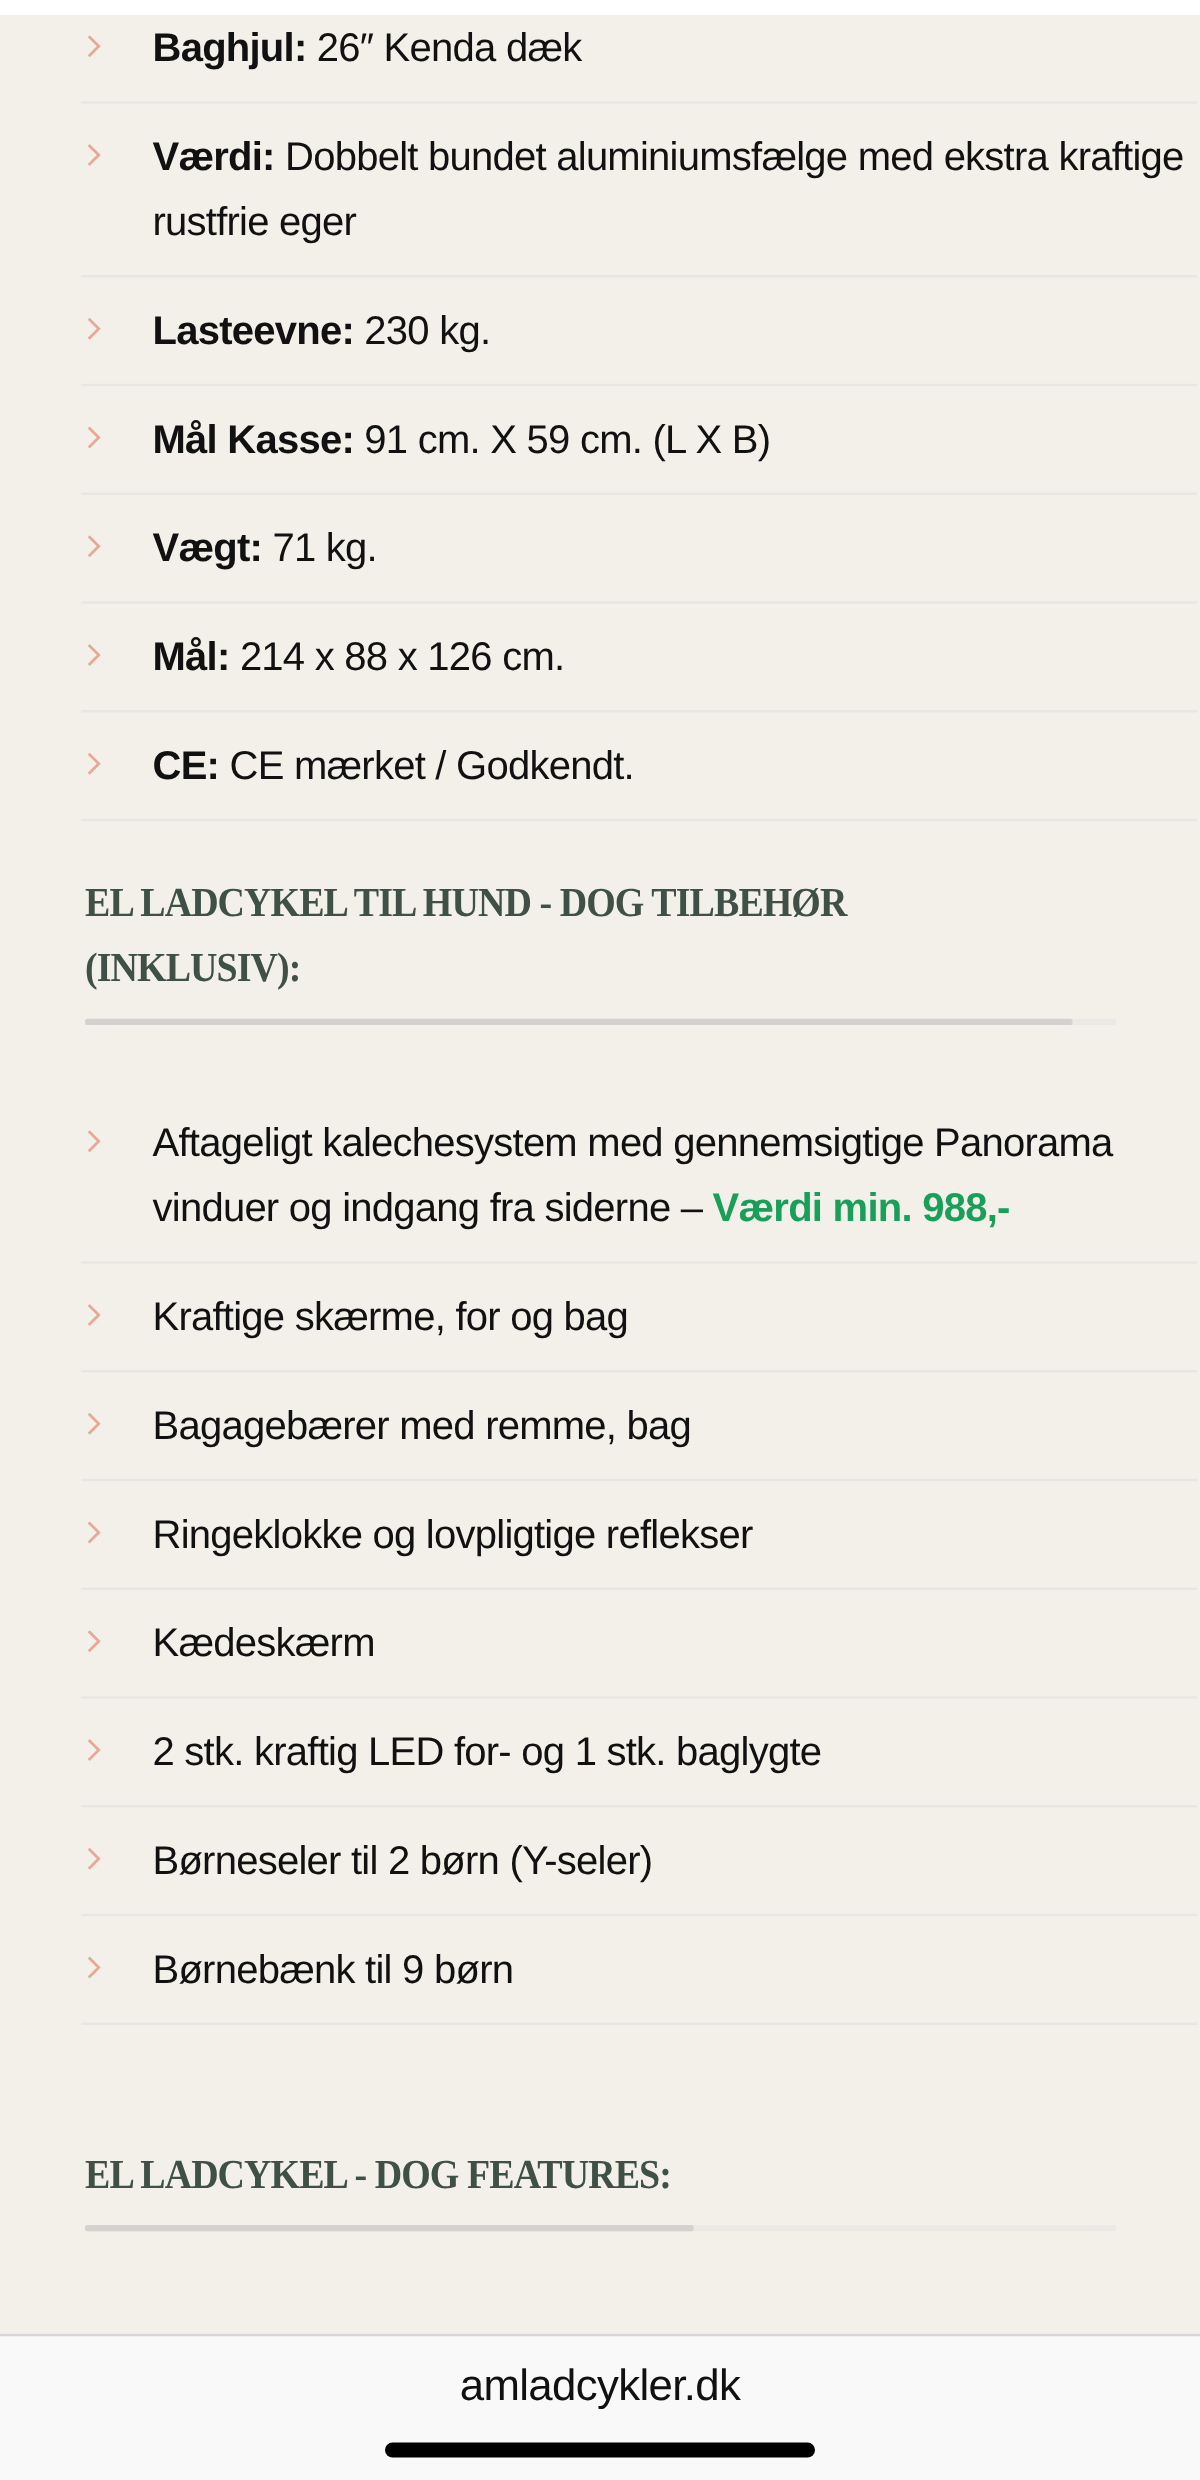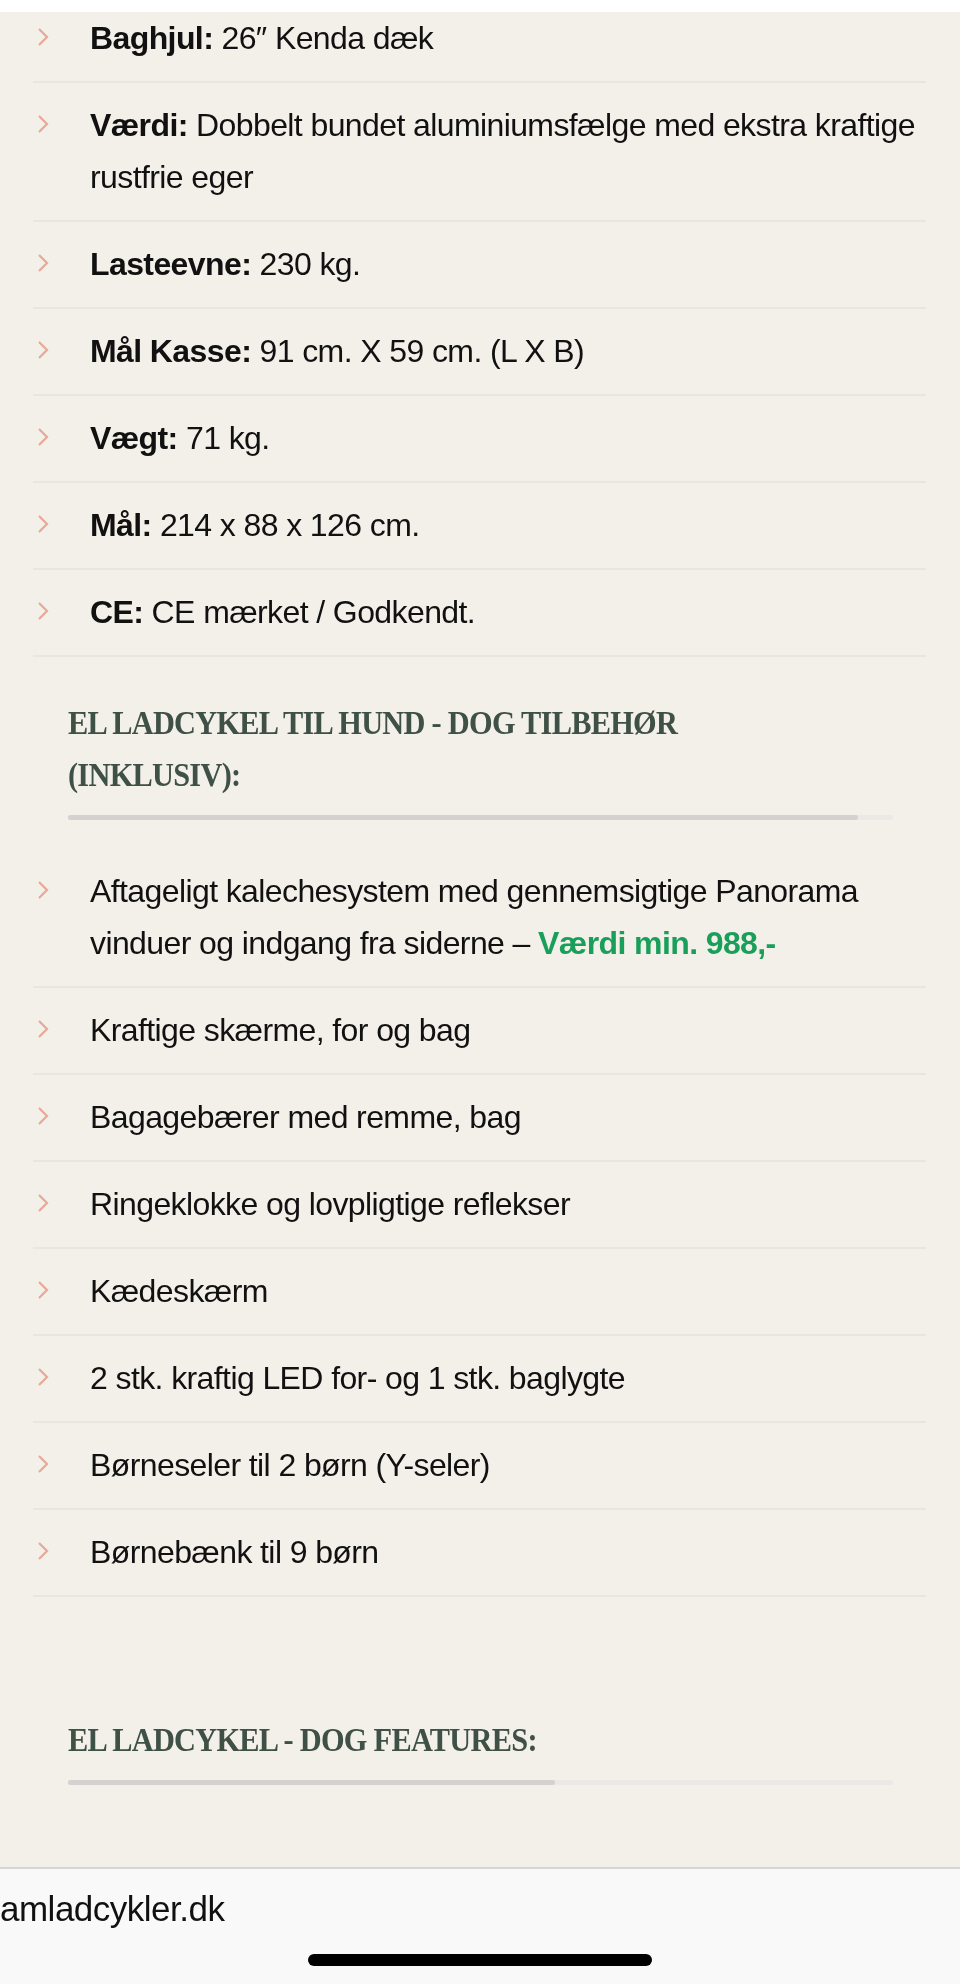--- a/index.html
+++ b/index.html
@@ -2,21 +2,21 @@
 <html><head>
 <meta charset="utf-8">
 <style>
   * { box-sizing: border-box; margin: 0; padding: 0; }
   html, body { width: 960px; height: 1984px; overflow: hidden; background: #ffffff; }
   body { position: relative; font-family: "Liberation Sans", "DejaVu Sans", sans-serif; }
 
   .top-strip { position: absolute; left: 0; top: 0; width: 960px; height: 12px; background: #ffffff; }
   .page { position: absolute; left: 0; top: 12px; width: 960px; height: 1855px; background: #f3f0ea; }
 
-  .spec-list { position: absolute; left: 0; width: 769px; list-style: none; }
+  .spec-list { position: absolute; left: 0; width: 769px; list-style: none; padding-left: 32px; }
   .spec-item {
     position: relative;
     margin-left: 33px; width: 893px;
     border-bottom: 2px solid #e9e6e1;
     padding: 16px 0 17px 57px;
     font-size: 32px; line-height: 52px; color: #111111;
     letter-spacing: -0.6px;
   }
   .spec-item .chev {
     position: absolute; left: 3px; top: 30px; width: 14px; height: 22px;
@@ -33,21 +33,21 @@
     transform: scaleX(0.92); transform-origin: left;
   }
   .heading-bar { position: absolute; left: 68px; width: 825px; height: 5px; background: #ebe8e6; border-radius: 2px; }
   .heading-bar .fill { position: absolute; left: 0; top: 0; height: 5px; background: #d3d2d1; border-radius: 2px; }
 
   .browser-bar {
     position: absolute; left: 0; top: 1867px; width: 960px; height: 117px;
     background: #f9f9f9; border-top: 2px solid #d6d6d6;
   }
   .url-text {
-    position: absolute; left: 0; top: 20px; width: 960px; 
+    position: absolute; left: 0; top: 20px; width: 960px; text-align: center;
     font-family: "Liberation Sans", sans-serif; font-size: 35px; color: #111111;
     letter-spacing: -0.5px;
   }
   .home-indicator { position: absolute; left: 308px; top: 85px; width: 344px; height: 12px; background: #000000; border-radius: 6px; }
 </style>
 </head>
 <body>
 
 <div class="top-strip"></div>
 <div class="page"></div>
@@ -109,21 +109,21 @@
       </span>
     <b>CE:</b><span> CE mærket / Godkendt.</span>
   </li>
 </ul>
 
 <h3 class="section-heading" style="top:697px;">EL LADCYKEL TIL HUND - DOG TILBEHØR (INKLUSIV):</h3>
 <div class="heading-bar" style="top:815px;">
   <div class="fill" style="width:790px;"></div>
 </div>
 
-<ul class="spec-list" style="top:849px;">
+<ul class="spec-list" style="top:872px;">
   <li class="spec-item">
     <span class="chev">
         <svg width="14" height="22" viewBox="0 0 14 22">
           <path d="M3 3 L11 11 L3 19" fill="none" stroke="#e8a898" stroke-width="2.2"></path>
         </svg>
       </span>
     <span>Aftageligt kalechesystem med gennemsigtige Panorama vinduer og indgang fra siderne – </span><span class="green">Værdi min. 988,-</span>
   </li>
   <li class="spec-item">
     <span class="chev">

